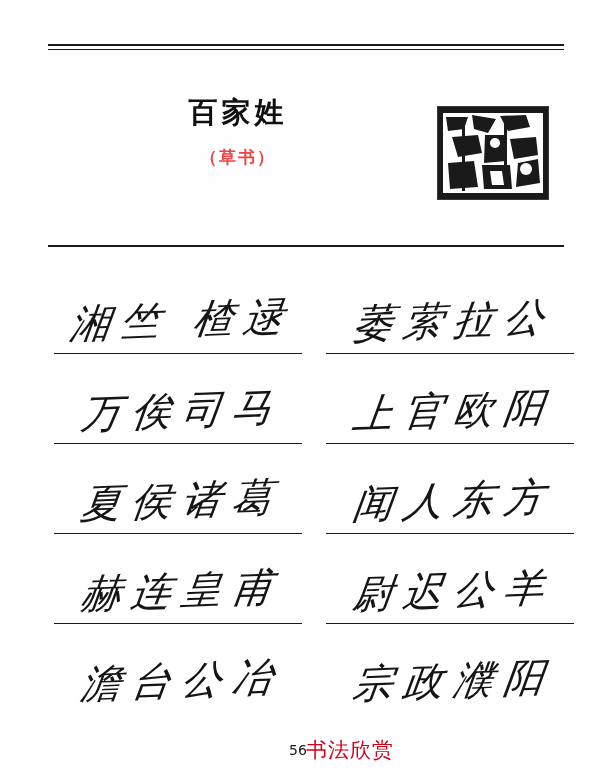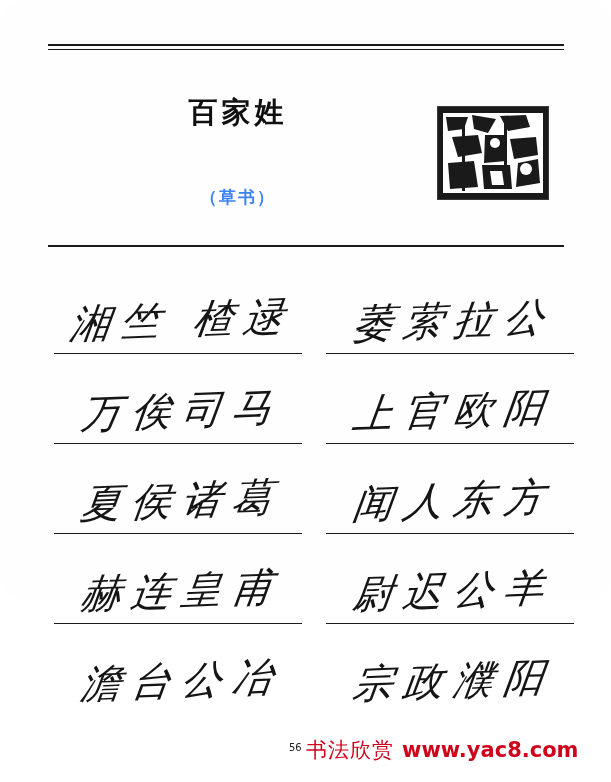--- a/index.html
+++ b/index.html
@@ -49,26 +49,26 @@
   }
   .doc-title {
     font-family: "DejaVu Sans", sans-serif;
     font-size: 29px;
     font-weight: bold;
     letter-spacing: 4px;
     color: #101010;
     line-height: 1.2;
   }
   .doc-subtitle {
-    margin-top: 56px;
+    margin-top: 16px;
     font-family: "DejaVu Sans", sans-serif;
     font-size: 17px;
     font-weight: bold;
     letter-spacing: 2px;
-    color: #3b82f6;
+    color: #ef4444;
   }
 
   
   .thumb {
     position: absolute;
     left: 437px;
     top: 106px;
     width: 110px;
     height: 92px;
     background: #f2f0ec;
@@ -125,21 +125,21 @@
     font-style: italic;
     font-weight: 500;
   }
 
   
   .page-number {
     position: absolute;
     left: 289px;
     top: 742px;
     font-family: "DejaVu Sans", sans-serif;
-    font-size: 10px;
+    font-size: 14px;
     color: #202020;
   }
   .watermark {
     position: absolute;
     left: 306px;
     top: 736px;
     width: 290px;
     display: flex;
     align-items: baseline;
     gap: 8px;
@@ -255,16 +255,15 @@
         <div class="cal-text">宗政濮阳</div>
       </div>
     </div>
 
   </div>
 
   <div class="page-number">56</div>
 
   <div class="watermark">
     <span class="wm-cn">书法欣赏</span>
-    <span class="wm-url">www.yac8.com</span>
   </div>
 
 </div>
 
 </body></html>

